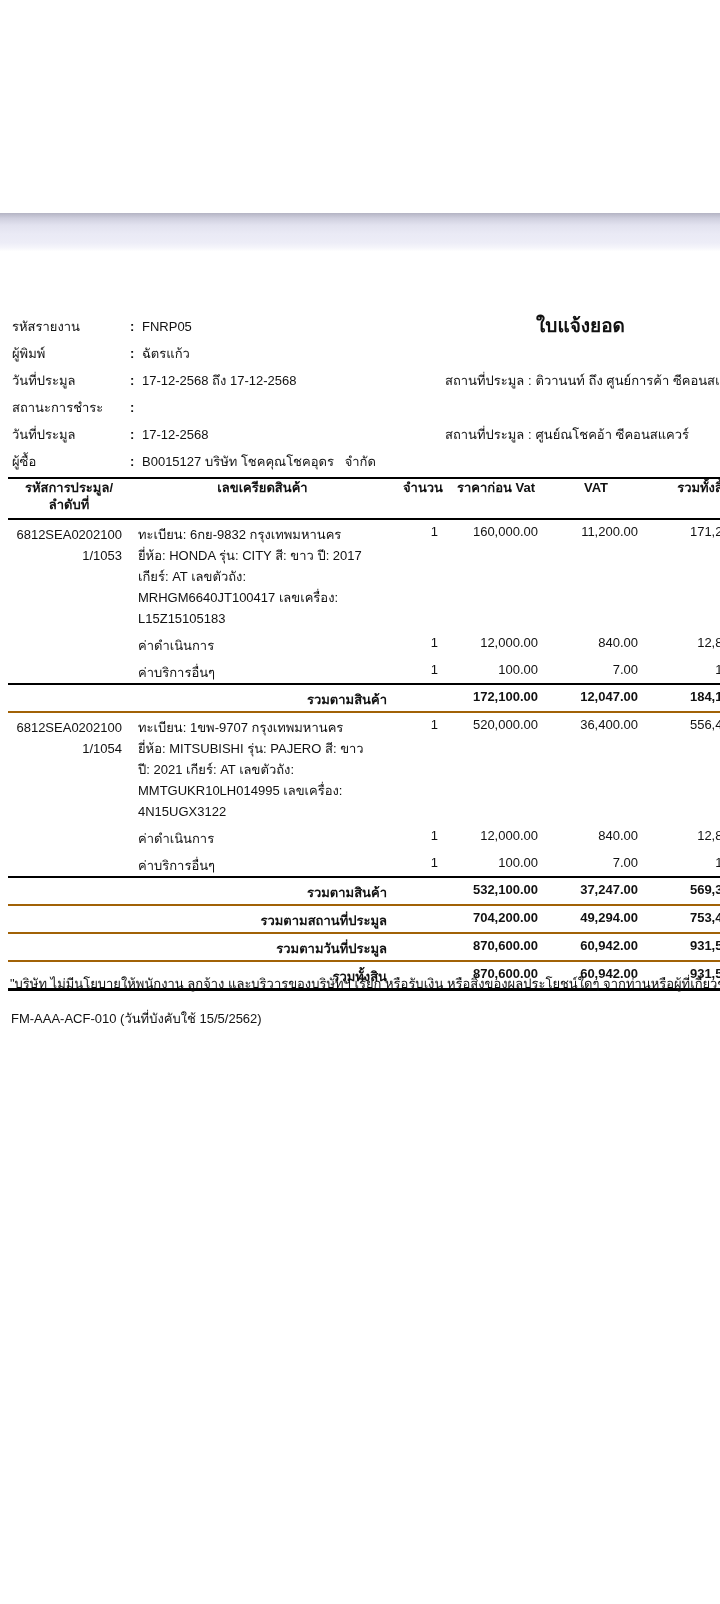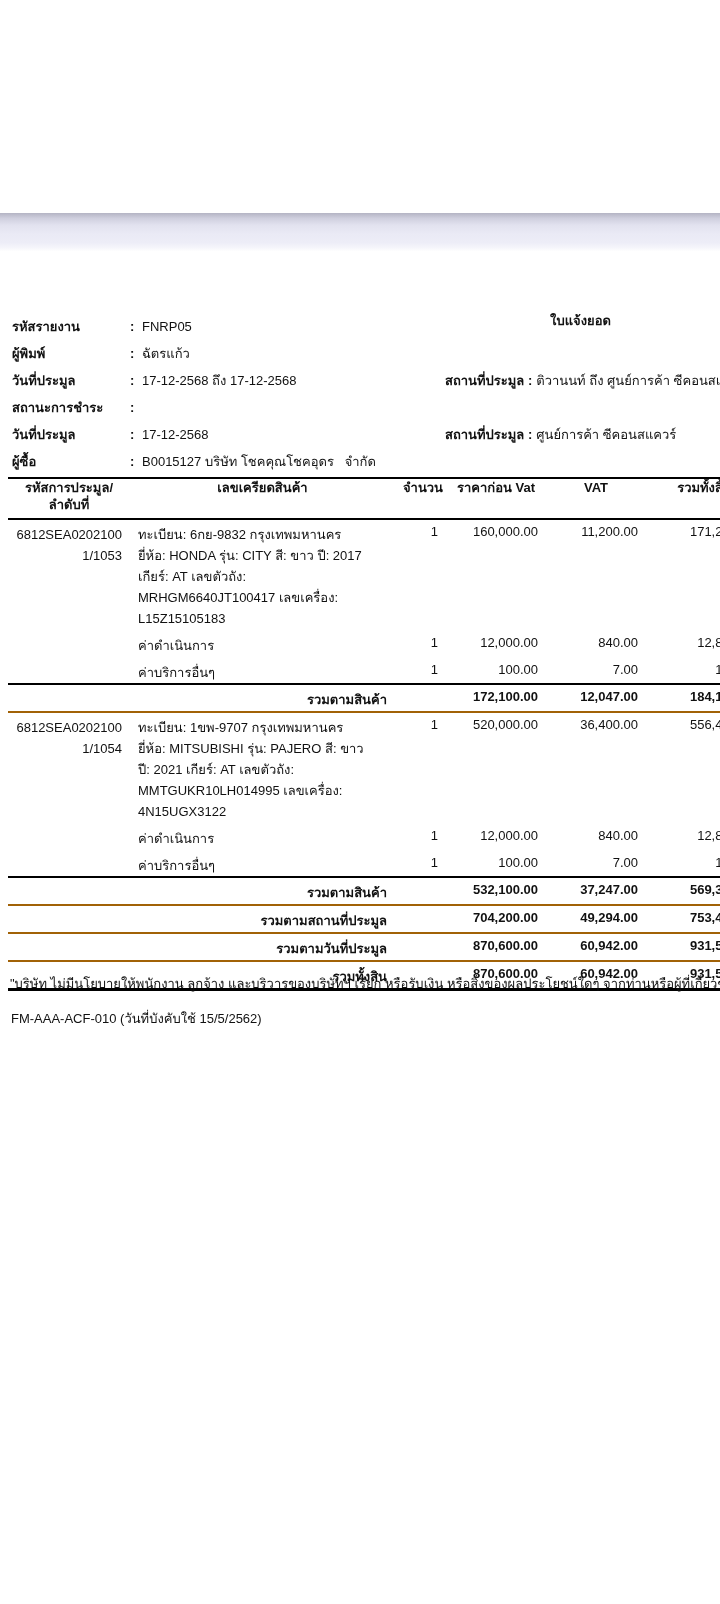--- a/index.html
+++ b/index.html
@@ -13,26 +13,26 @@
   .toolbar-strip{
     position:absolute;top:213px;left:0;width:720px;height:38px;
     background:linear-gradient(to bottom,
       #b4b4c4 0%,#cfcfde 14%,#e2e2ef 32%,#eaeaf5 55%,#ededf7 78%,#f6f6fb 92%,#fefefe 100%);
   }
   .doc{position:absolute;top:0;left:0;width:764px;height:1604px;}
 
   
   .hdr-fields{position:absolute;top:318px;left:12px;width:420px;}
   .hrow{display:flex;height:27px;align-items:flex-start;line-height:17px;}
-  .hlabel{font-weight:bold;width:118px;flex:0 0 118px;}
+  .hlabel{font-weight:normal;width:118px;flex:0 0 118px;}
   .hcolon{width:12px;flex:0 0 12px;font-weight:bold;}
   .hval{white-space:pre;}
   .page-title{
     position:absolute;top:310px;left:468px;width:225px;
-    text-align:center;font-weight:bold;font-size:13px;
+    text-align:center;font-weight:bold;font-size:19px;
   }
   .rfield{position:absolute;left:445px;white-space:nowrap;line-height:17px;}
   .rfield .hlabel{display:inline;width:auto;margin-right:4px;margin-top:16px;}
   .rfield1{top:372px;}
   .rfield2{top:426px;}
 
   
   table.items{
     position:absolute;top:477px;left:8px;width:755px;
     border-collapse:collapse;table-layout:fixed;font-size:13px;color:#111;
@@ -104,21 +104,21 @@
       <span class="hlabel">ผู้ซื้อ</span>
         <span class="hcolon">:</span>
         <span class="hval">B0015127 บริษัท โชคคุณโชคอุดร   จำกัด</span>
     </div>
   </div>
 
   <div class="rfield rfield1">
     <span class="hlabel">สถานที่ประมูล :</span><span class="hval">ติวานนท์ ถึง ศูนย์การค้า ซีคอนสแควร์</span>
   </div>
   <div class="rfield rfield2">
-    <span class="hlabel">สถานที่ประมูล :</span><span class="hval">ศูนย์การค้า ซีคอนสแควร์</span>
+    <span class="hlabel">สถานที่ประมูล :</span><span class="hval">ศูนย์ณโชคอ้า ซีคอนสแควร์</span>
   </div>
 
   <table class="items">
     <colgroup>
       <col class="c-code">
         <col class="c-desc">
         <col class="c-qty">
         <col class="c-price">
         <col class="c-vat">
         <col class="c-total">

